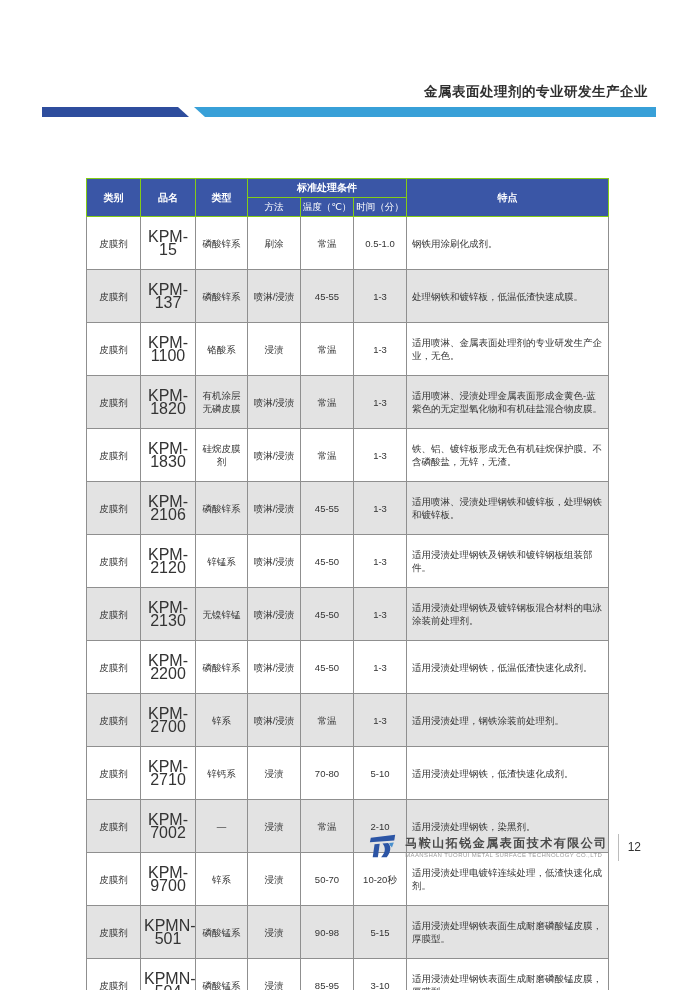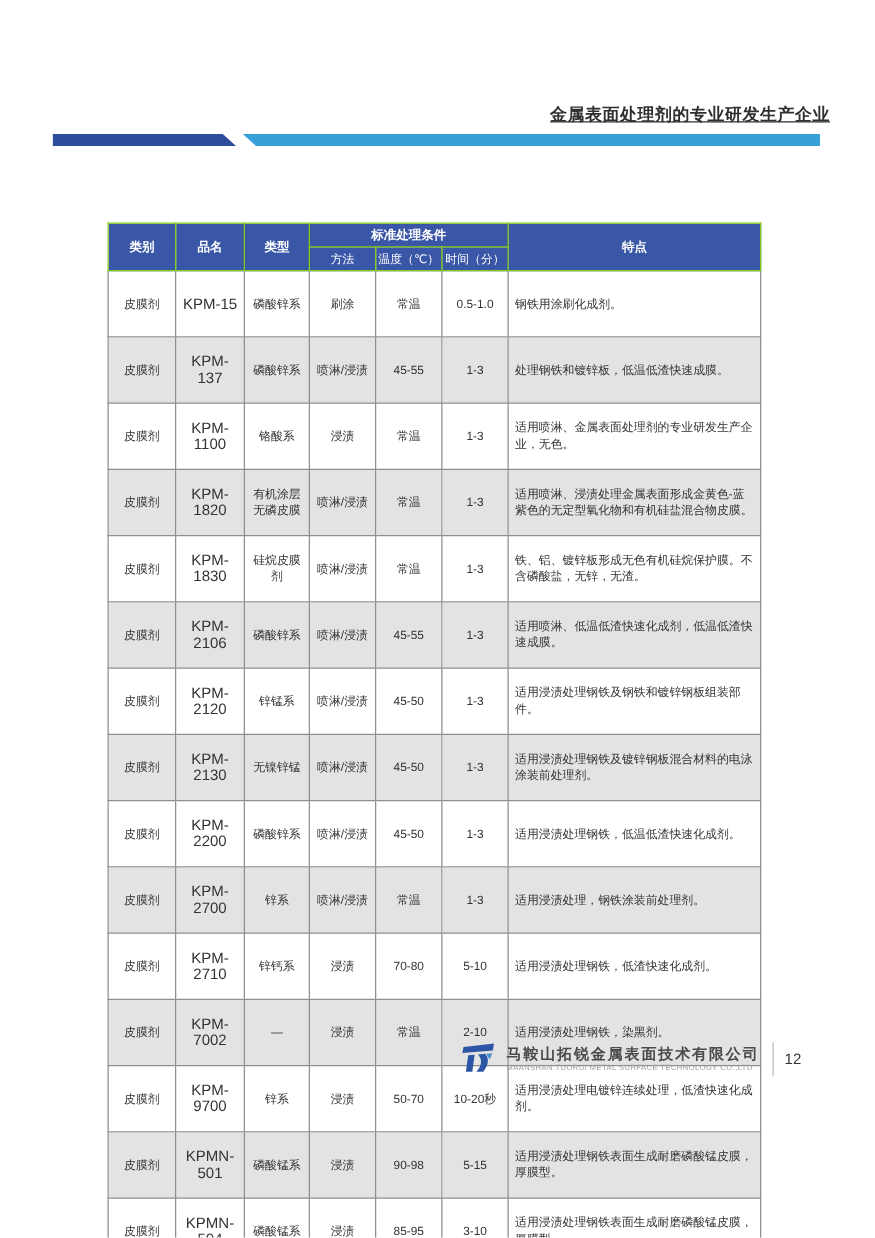--- a/index.html
+++ b/index.html
@@ -5,22 +5,22 @@
   html,body{margin:0;padding:0;}
   body{
     width:700px;height:990px;background:#ffffff;position:relative;overflow:hidden;
     font-family:"Liberation Sans","DejaVu Sans",sans-serif;
     -webkit-font-smoothing:antialiased;
   }
   .page{position:absolute;inset:0;background:#fff;}
 
   
   .slogan{
-    position:absolute;top:83px;right:36px;
-    font-size:13.5px;font-weight:600;color:#2f2f2f;letter-spacing:0.5px;text-decoration:underline;
+    position:absolute;top:83px;right:52px;
+    font-size:13.5px;font-weight:600;color:#2f2f2f;letter-spacing:0.5px;
   }
   .bar-dark{
     position:absolute;left:42px;top:107px;width:147px;height:10px;background:#2e4d9d;
     clip-path:polygon(0 0,calc(100% - 11px) 0,100% 100%,0 100%);
   }
   .bar-light{
     position:absolute;left:194px;top:107px;width:462px;height:10px;background:#38a0d8;
     clip-path:polygon(0 0,100% 0,100% 100%,11px 100%);
   }
 
@@ -37,21 +37,21 @@
     padding:1px 0;text-align:center;
   }
   table.products th.h-main{font-size:10px;height:16px;}
   table.products th.h-sub{font-size:9.5px;font-weight:normal;height:16px;margin-top:32px;}
   table.products td{
     border:1px solid #8f8f8f;
     text-align:center;vertical-align:middle;
     height:36px;padding:2px 3px;line-height:13px;
     overflow:hidden;
   }
-  table.products td.c-product{font-size:12px;}
+  table.products td.c-product{font-size:16px;}
   table.products td.c-features{text-align:left;padding:8px 5px;}
   table.products tr.alt td{background:#e3e3e3;}
 
   
   .footer{
     position:absolute;top:832px;left:0;width:630px;
     display:flex;justify-content:flex-end;align-items:center;margin-left:11px;
   }
   .footer-logo{width:30px;height:30px;margin-right:7px;flex:0 0 auto;}
   .company{display:flex;flex-direction:column;justify-content:center;}
@@ -139,21 +139,21 @@
           <td class="c-time">1-3</td>
           <td class="c-features">铁、铝、镀锌板形成无色有机硅烷保护膜。不含磷酸盐，无锌，无渣。</td>
         </tr>
         <tr class="alt">
           <td class="c-category">皮膜剂</td>
           <td class="c-product">KPM-2106</td>
           <td class="c-type">磷酸锌系</td>
           <td class="c-method">喷淋/浸渍</td>
           <td class="c-temperature">45-55</td>
           <td class="c-time">1-3</td>
-          <td class="c-features">适用喷淋、低温低渣快速化成剂，低温低渣快速成膜。</td>
+          <td class="c-features">适用喷淋、浸渍处理钢铁和镀锌板，处理钢铁和镀锌板。</td>
         </tr>
         <tr>
           <td class="c-category">皮膜剂</td>
           <td class="c-product">KPM-2120</td>
           <td class="c-type">锌锰系</td>
           <td class="c-method">喷淋/浸渍</td>
           <td class="c-temperature">45-50</td>
           <td class="c-time">1-3</td>
           <td class="c-features">适用浸渍处理钢铁及钢铁和镀锌钢板组装部件。</td>
         </tr>

